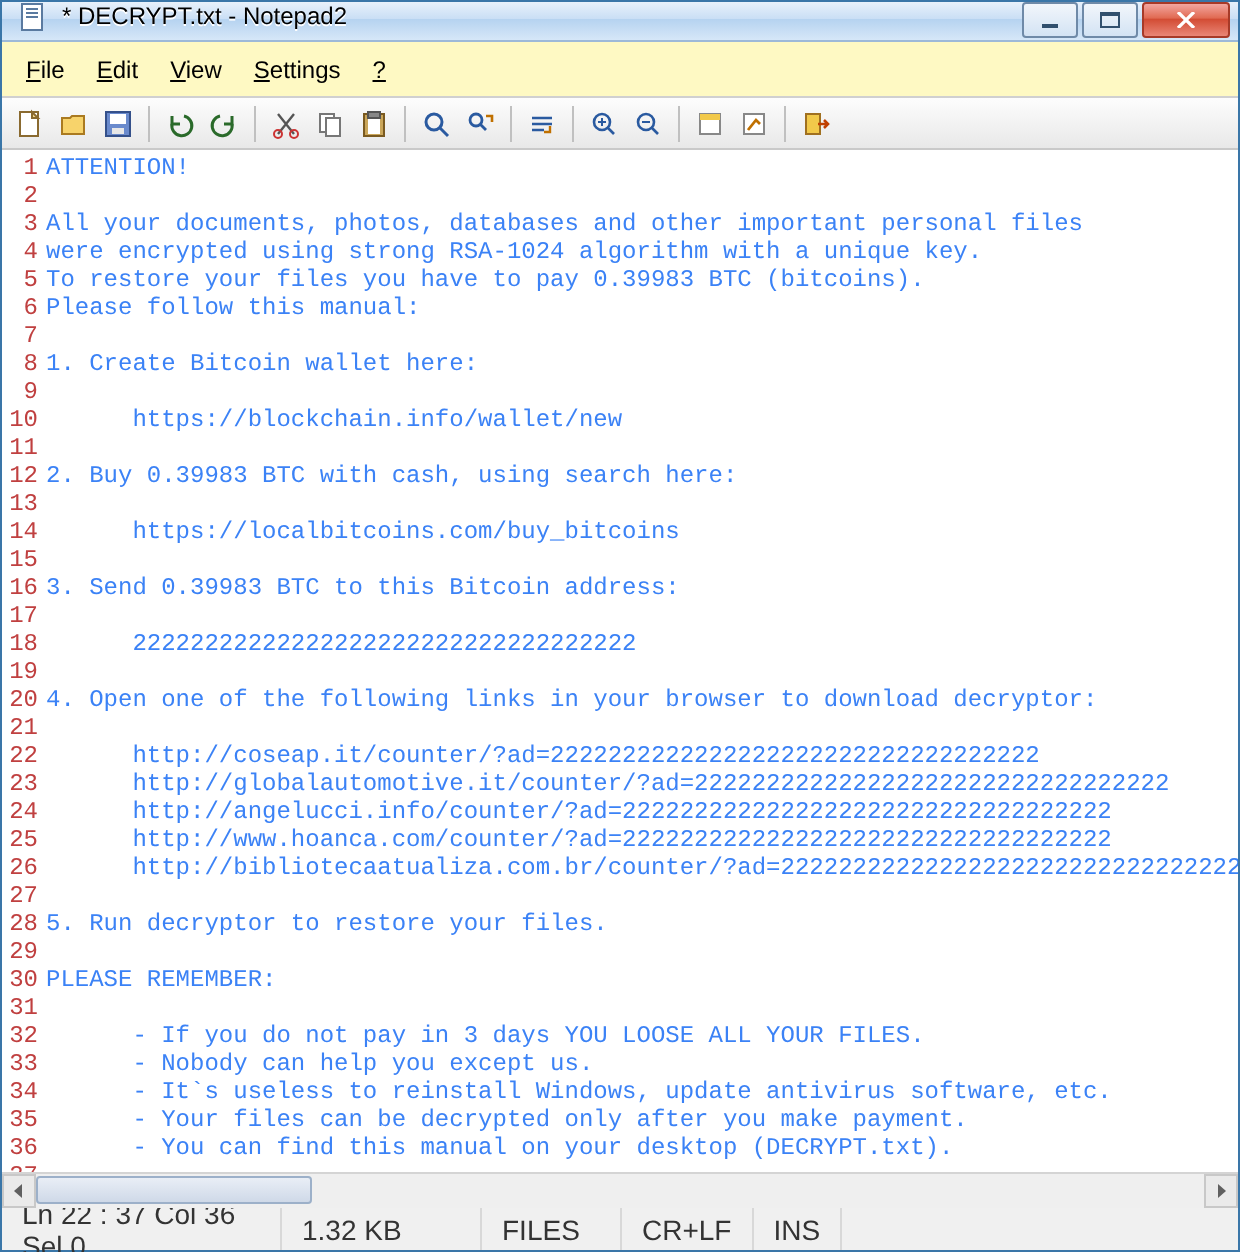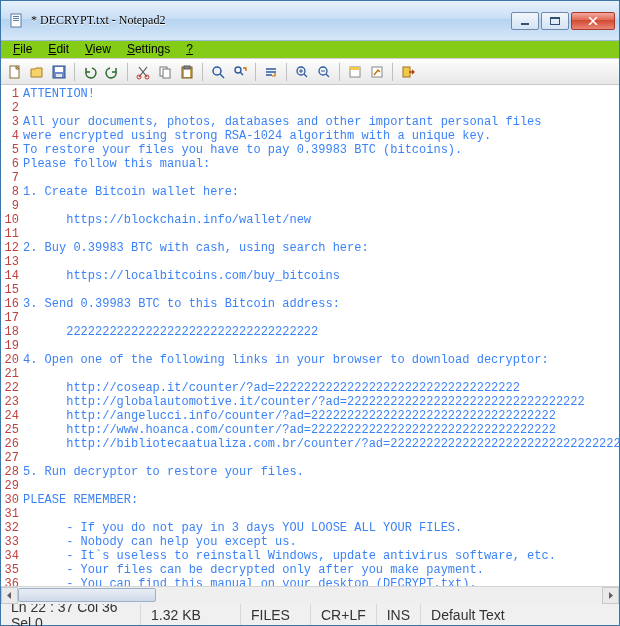--- a/index.html
+++ b/index.html
@@ -1,25 +1,25 @@
 <!DOCTYPE html>
 <html><head>
 <meta charset="utf-8">
 <style>
   * { box-sizing: border-box; margin: 0; padding: 0; }
   body { font-family: "Segoe UI", Tahoma, sans-serif; font-size: 12px; background:#d7e4f2; }
   .window { width:620px; height:626px; border:1px solid #3a76a8; background:#fff; display:flex; flex-direction:column; position:relative; }
-  .titlebar { height:40px; background:linear-gradient(#e8f1fb,#c9def5 45%,#b6d3f0 46%,#d6e7f8); display:flex; align-items:center; padding:0 4px 0 8px; border-bottom:1px solid #9db9d8;font-family:Liberation Serif, serif; }
+  .titlebar { height:20px; background:linear-gradient(#e8f1fb,#c9def5 45%,#b6d3f0 46%,#d6e7f8); display:flex; padding:0 4px 0 8px; border-bottom:1px solid #9db9d8; }
   .title-icon { width:16px; height:16px; margin-right:6px; }
   .title-text { flex:1; font-size:12px; color:#000; text-shadow:0 1px 0 #fff; }
   .winbtns { display:flex; gap:0; }
   .winbtn { width:28px; height:18px; border:1px solid #6f8aa8; background:linear-gradient(#f2f6fb,#d3e3f4); border-radius:2px; margin-left:2px; display:flex; align-items:center; justify-content:center; font-size:10px; line-height:1; }
   .winbtn.close { width:44px; background:linear-gradient(#f3a7a0,#e06850 45%,#d24a32 46%,#e98676); border-color:#a73a28; color:#fff; }
   .winbtn.min svg, .winbtn.max svg { display:block; }
-  .menubar { height:18px; background:#84cc16; display:flex; align-items:flex-end; padding:0 4px; border-bottom:1px solid #d0d0d0; }
+  .menubar { height:28px; background:#fef9c3; display:flex; align-items:center; padding:0 4px; border-bottom:1px solid #d0d0d0; }
   .menuitem { padding:2px 8px; font-size:12px; color:#000; }
   .menuitem .ul { text-decoration:underline; }
   .toolbar { height:26px; background:linear-gradient(#fdfdfd,#e8e8e8); border-bottom:1px solid #c9c9c9; display:flex; align-items:center; padding:0 4px; gap:2px; }
   .tbtn { width:20px; height:20px; display:flex; align-items:center; justify-content:center; border:1px solid transparent; border-radius:2px; }
   .tbtn svg { display:block; }
   .tsep { width:1px; height:18px; background:#c0c0c0; margin:0 3px; }
   .editor { flex:1; background:#fff; overflow:hidden; position:relative; display:flex; }
   .lines { font-family:Consolas,"Courier New",monospace; font-size:12px; line-height:14px; padding:2px 0 2px 0; white-space:pre; }
   .line { display:flex; }
   .lno { width:20px; text-align:right; color:#c04040; padding-right:2px; user-select:none; }
@@ -208,16 +208,15 @@
         </svg>
       </div>
   </div>
 
   <div class="statusbar">
     <div class="stat wide">Ln 22 : 37   Col 36   Sel 0</div>
     <div class="stat" style="flex:0 0 100px">1.32 KB</div>
     <div class="stat" style="flex:0 0 70px">FILES</div>
     <div class="stat" style="flex:0 0 50px">CR+LF</div>
     <div class="stat" style="flex:0 0 30px">INS</div>
-    <div class="stat nb" style="flex:1">Default Text</div>
   </div>
 
 </div>
 
 </body></html>

